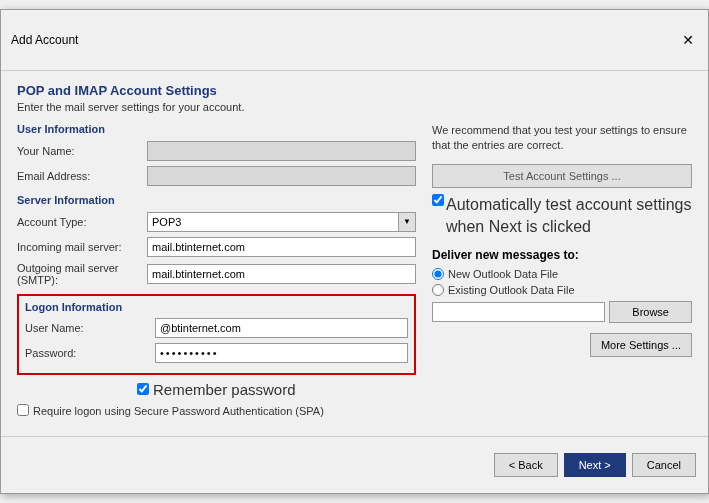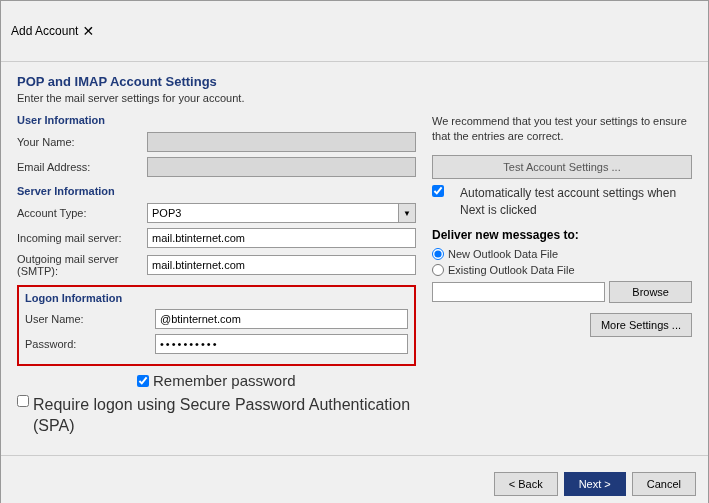--- a/index.html
+++ b/index.html
@@ -1,18 +1,18 @@
 <!DOCTYPE html>
 <html><head>
   <meta charset="utf-8">
   <style>
     * { box-sizing: border-box; margin: 0; padding: 0; }
     body { font-family: 'Segoe UI', Arial, sans-serif; font-size: 12px; background: #f0f0f0; display: flex; align-items: center; justify-content: center; min-height: 100vh; }
     .dialog { width: 709px; background: #f0f0f0; border: 1px solid #999; box-shadow: 2px 2px 8px rgba(0,0,0,0.3); }
-    .title-bar { background: #f0f0f0; border-bottom: 1px solid #ccc; padding: 20px 10px; display: flex; align-items: center; }
+    .title-bar { background: #f0f0f0; border-bottom: 1px solid #ccc; padding: 20px 10px; display: flex; align-items: center; justify-content: space-between; }
     .title-bar-text { font-size: 12px; color: #000; }
     .close-btn { width: 20px; height: 20px; background: none; border: none; font-size: 14px; cursor: pointer; display: flex; align-items: center; justify-content: center; color: #000; }
     .dialog-body { padding: 12px 16px 12px 16px; }
     .header-section { margin-bottom: 10px; }
     .header-section h2 { font-size: 13px; font-weight: bold; color: #1f3a7a; margin-bottom: 3px; }
     .header-section p { font-size: 11px; color: #333; }
     .main-content { display: flex; gap: 16px; }
     .left-panel { flex: 1; }
     .right-panel { width: 260px; }
     .section-title { font-size: 11px; font-weight: bold; color: #1f3a7a; margin-bottom: 6px; border-bottom: none; }
@@ -21,26 +21,26 @@
     .form-input { flex: 1; height: 20px; border: 1px solid #999; background: #fff; padding: 0 4px; font-size: 11px; }
     .form-input-with-dropdown { display: flex; flex: 1; }
     .form-input-with-dropdown input { flex: 1; height: 20px; border: 1px solid #999; border-right: none; background: #fff; padding: 0 4px; font-size: 11px; }
     .dropdown-arrow { width: 18px; height: 20px; border: 1px solid #999; background: #e0e0e0; display: flex; align-items: center; justify-content: center; cursor: pointer; font-size: 8px; }
     .section-divider { margin: 6px 0; }
     .logon-section { border: 2px solid #cc0000; padding: 5px 6px; margin-bottom: 6px; }
     .logon-title { font-size: 11px; font-weight: bold; color: #1f3a7a; margin-bottom: 5px; }
     .checkbox-row { display: flex; align-items: center; margin-bottom: 5px; margin-left: 0; }
     .checkbox-row label { font-size: 15px; color: #333; margin-left: 4px; }
     .checkbox-row-indent { display: flex; align-items: flex-start; margin-bottom: 6px; }
-    .checkbox-row-indent label { font-size: 16px; color: #333; margin-left: 4px; line-height: 1.3; }
+    .checkbox-row-indent label { font-size: 11px; color: #333; margin-left: 4px; line-height: 1.3; }
     .right-panel-title { font-size: 12px; font-weight: bold; color: #000; margin-bottom: 5px; }
     .right-panel-desc { font-size: 11px; color: #333; line-height: 1.4; margin-bottom: 10px; }
     .test-btn { width: 100%; height: 24px; background: #e0e0e0; border: 1px solid #999; font-size: 11px; cursor: pointer; color: #555; margin-bottom: 6px; }
     .auto-test-row { display: flex; align-items: flex-start; margin-bottom: 10px; }
-    .auto-test-row label { font-size: 12px; color: #333; margin-left: 16px; line-height: 1.4; }
+    .auto-test-row label { font-size: 16px; color: #333; margin-left: 2px; line-height: 1.4; }
     .deliver-title { font-size: 12px; font-weight: bold; margin-bottom: 6px; }
     .radio-row { display: flex; align-items: center; margin-bottom: 4px; }
     .radio-row label { font-size: 11px; color: #333; margin-left: 4px; }
     .deliver-input-row { display: flex; align-items: center; margin-top: 5px; gap: 4px; }
     .deliver-input { flex: 1; height: 20px; border: 1px solid #999; background: #fff; padding: 0 4px; font-size: 11px; }
     .browse-btn { height: 22px; padding: 0 22px; background: #e0e0e0; border: 1px solid #999; font-size: 11px; cursor: pointer; }
     .more-settings-row { display: flex; justify-content: flex-end; margin-top: 10px; }
     .more-settings-btn { height: 24px; padding: 0 10px; background: #e0e0e0; border: 1px solid #999; font-size: 11px; cursor: pointer; }
     .footer { border-top: 1px solid #ccc; padding: 16px 12px; display: flex; justify-content: flex-end; gap: 6px; align-items: center; }
     .footer-btn { height: 24px; padding: 0 14px; background: #e0e0e0; border: 1px solid #999; font-size: 11px; cursor: pointer; }

